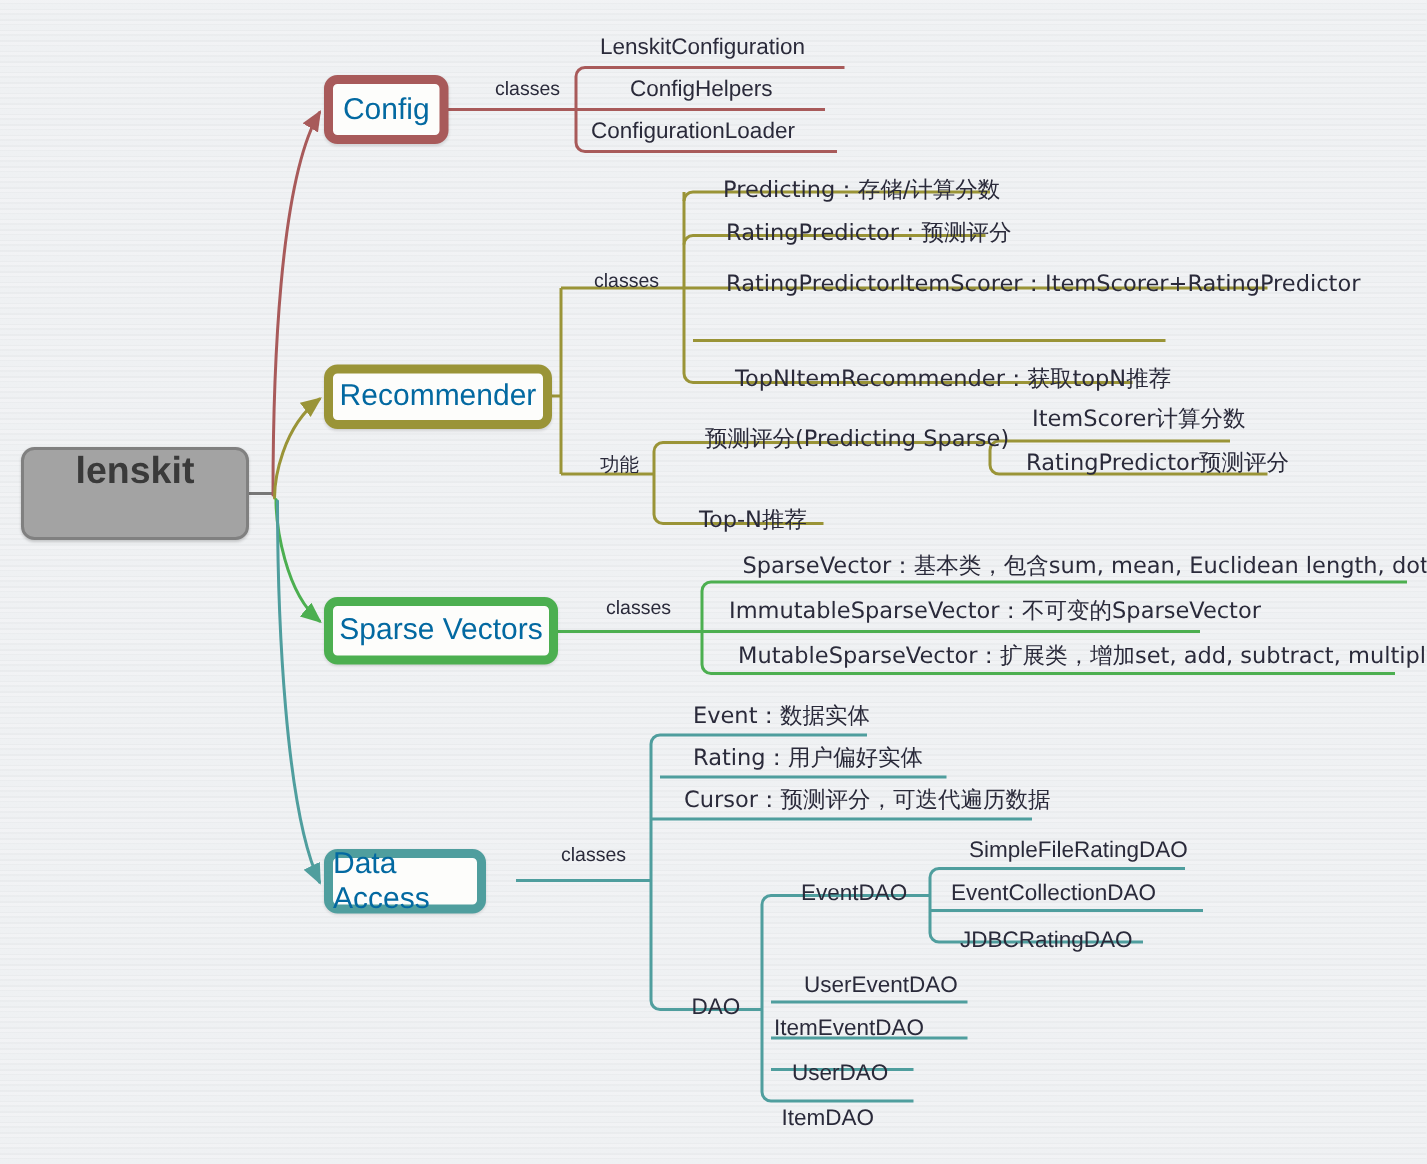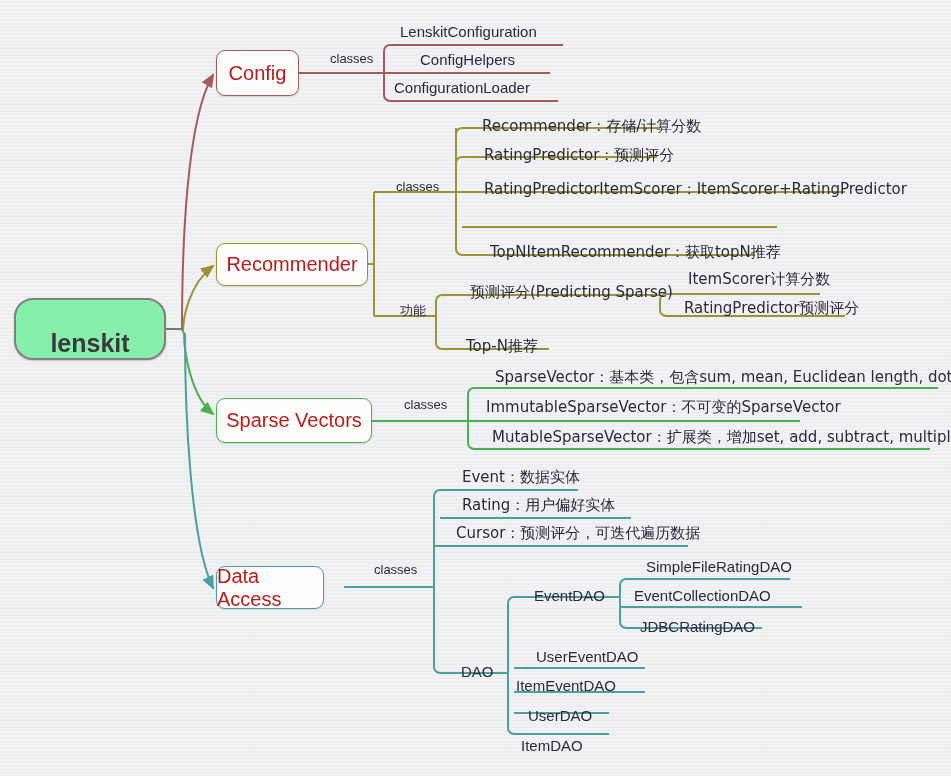--- a/index.html
+++ b/index.html
@@ -22,36 +22,36 @@
     );
     opacity:.85;
     pointer-events:none;
   }
   #svg-layer{position:absolute;left:0;top:0;}
   #nodes{position:absolute;left:0;top:0;width:951px;height:776px;}
 
   .node{position:absolute;box-sizing:border-box;}
 
   .root-node{
-    background:#86efac;
+    background:#a3a3a3;
     border:2px solid #808080;
-    border-radius:19px;
+    border-radius:9px;
     color:#3a3a3a;
     font-weight:bold;
     font-size:25px;
-    display:flex;align-items:flex-end;justify-content:center;
+    display:flex;align-items:flex-start;justify-content:center;
     box-shadow:0 1px 2px rgba(0,0,0,.18);
   }
   .branch-node{
     background:#fdfdfb;
-    border:1px solid #3b82f6;
+    border:6px solid #3b82f6;
     border-radius:9px;
     display:flex;align-items:center;justify-content:center;
     font-size:20px;
-    color:#b91c1c;
+    color:#0369a1;
     box-shadow:0 1px 2px rgba(0,0,0,.12);
   }
   .leaf-label{
     position:absolute;
     font-size:15px;
     color:#2a2a3a;
     white-space:nowrap;
     line-height:1;
   }
   .conn-label{
@@ -197,21 +197,21 @@
   <span class="conn-label" style="left:330px;top:52px;">classes</span>
   <span class="conn-label" style="left:396px;top:180px;">classes</span>
   <span class="conn-label cjk" style="left:400px;top:304px;">功能</span>
   <span class="conn-label" style="left:404px;top:398px;">classes</span>
   <span class="conn-label" style="left:374px;top:563px;">classes</span>
 
   <span class="leaf-label" style="left:400px;top:24px;">LenskitConfiguration</span>
   <span class="leaf-label" style="left:420px;top:52px;">ConfigHelpers</span>
   <span class="leaf-label" style="left:394px;top:80px;">ConfigurationLoader</span>
 
-  <span class="leaf-label cjk" style="left:482px;top:119px;">Recommender：存储/计算分数</span>
+  <span class="leaf-label cjk" style="left:482px;top:119px;">Predicting：存储/计算分数</span>
   <span class="leaf-label cjk" style="left:484px;top:148px;">RatingPredictor：预测评分</span>
   <span class="leaf-label cjk" style="left:484px;top:182px;">RatingPredictorItemScorer：ItemScorer+RatingPredictor</span>
   <span class="leaf-label cjk" style="left:490px;top:245px;">TopNItemRecommender：获取topN推荐</span>
 
   <span class="leaf-label cjk" style="left:470px;top:285px;">预测评分(Predicting Sparse)</span>
   <span class="leaf-label cjk" style="left:466px;top:339px;">Top-N推荐</span>
   <span class="leaf-label cjk" style="left:688px;top:272px;">ItemScorer计算分数</span>
   <span class="leaf-label cjk" style="left:684px;top:301px;">RatingPredictor预测评分</span>
 
   <span class="leaf-label cjk" style="left:495px;top:370px;">SparseVector：基本类，包含sum, mean, Euclidean length, dot product</span>

